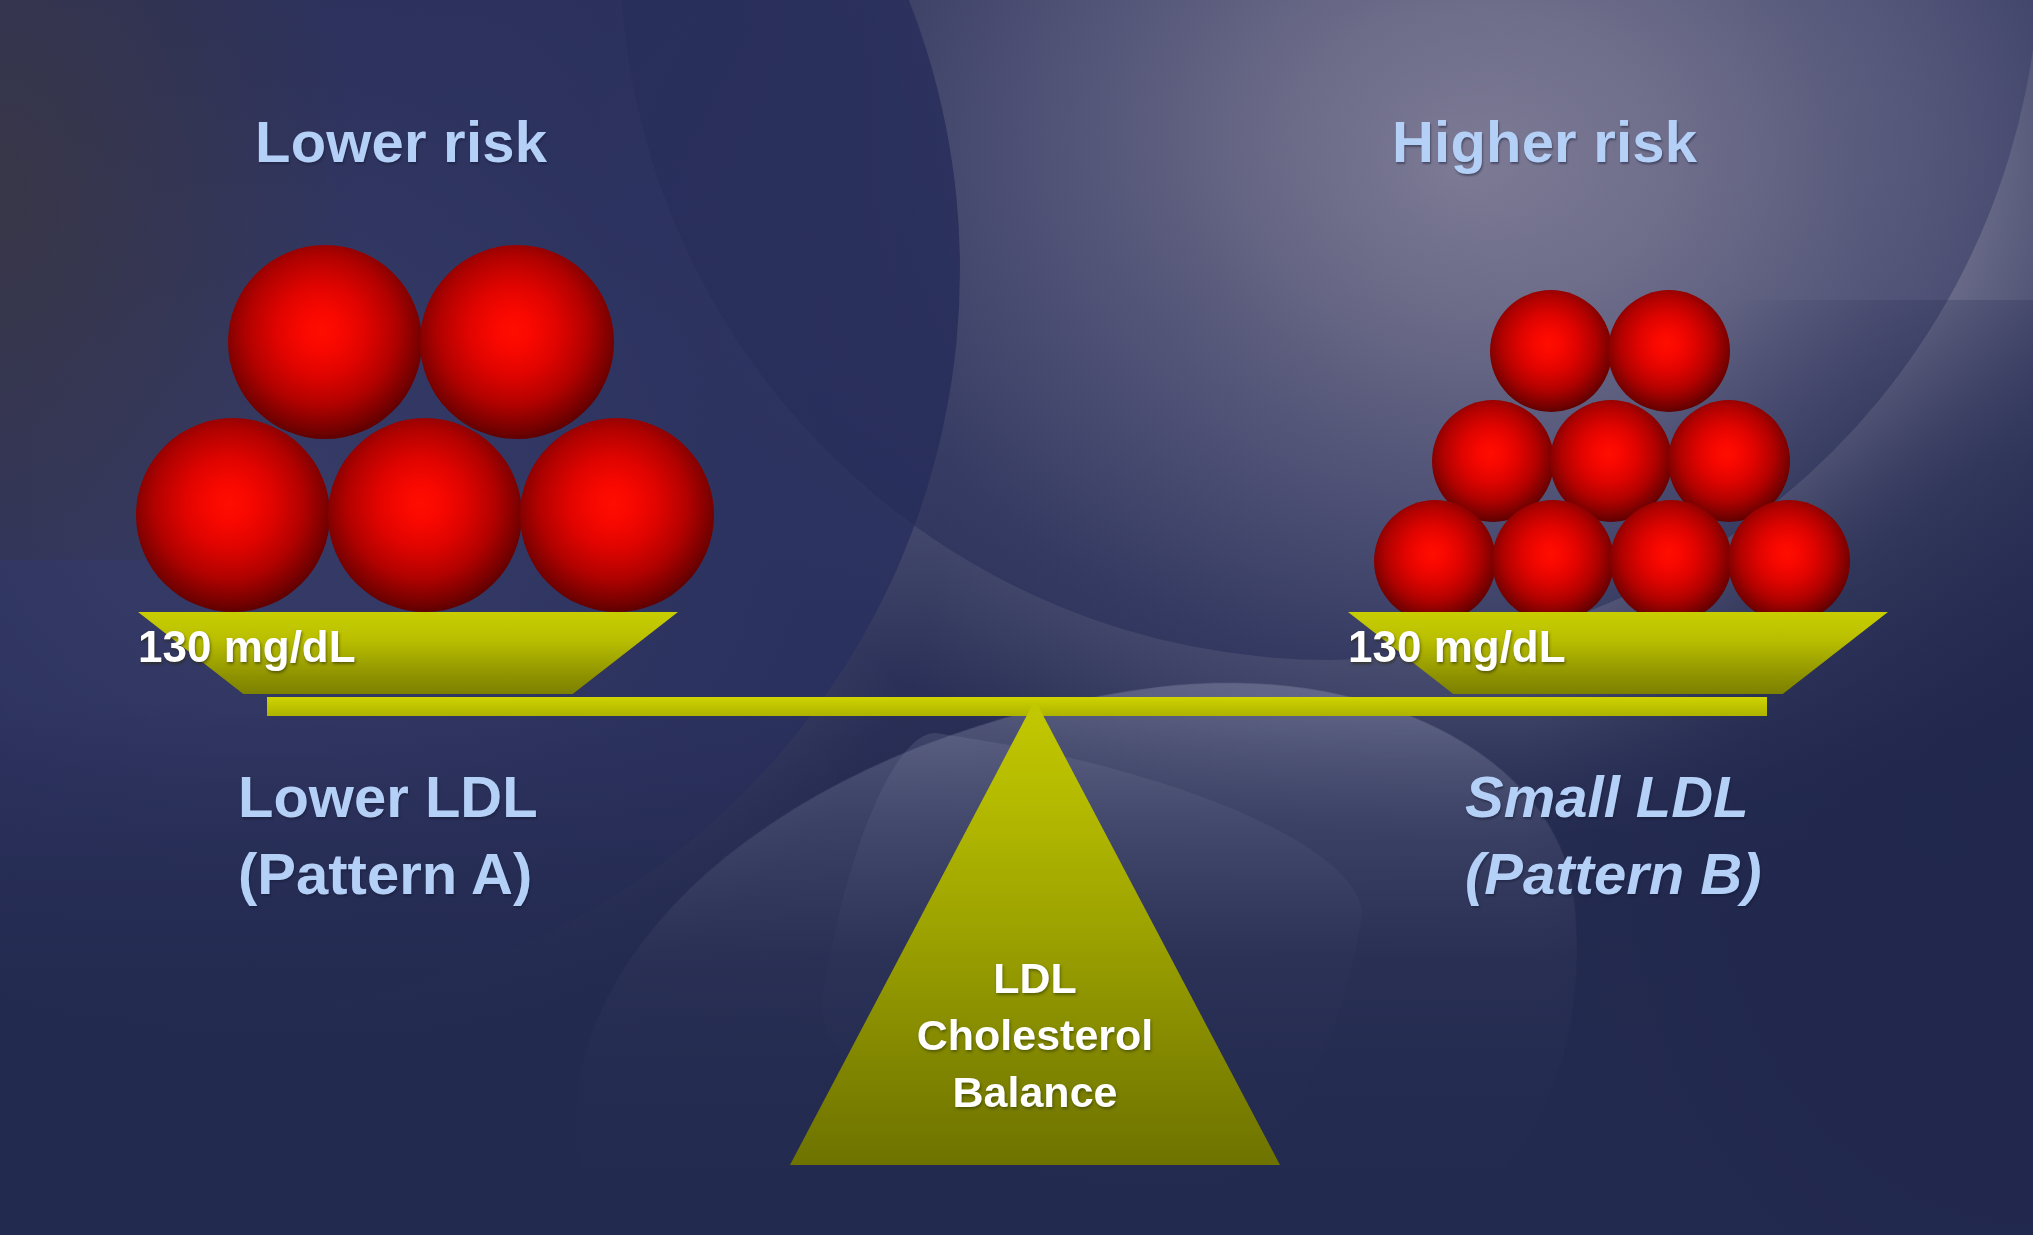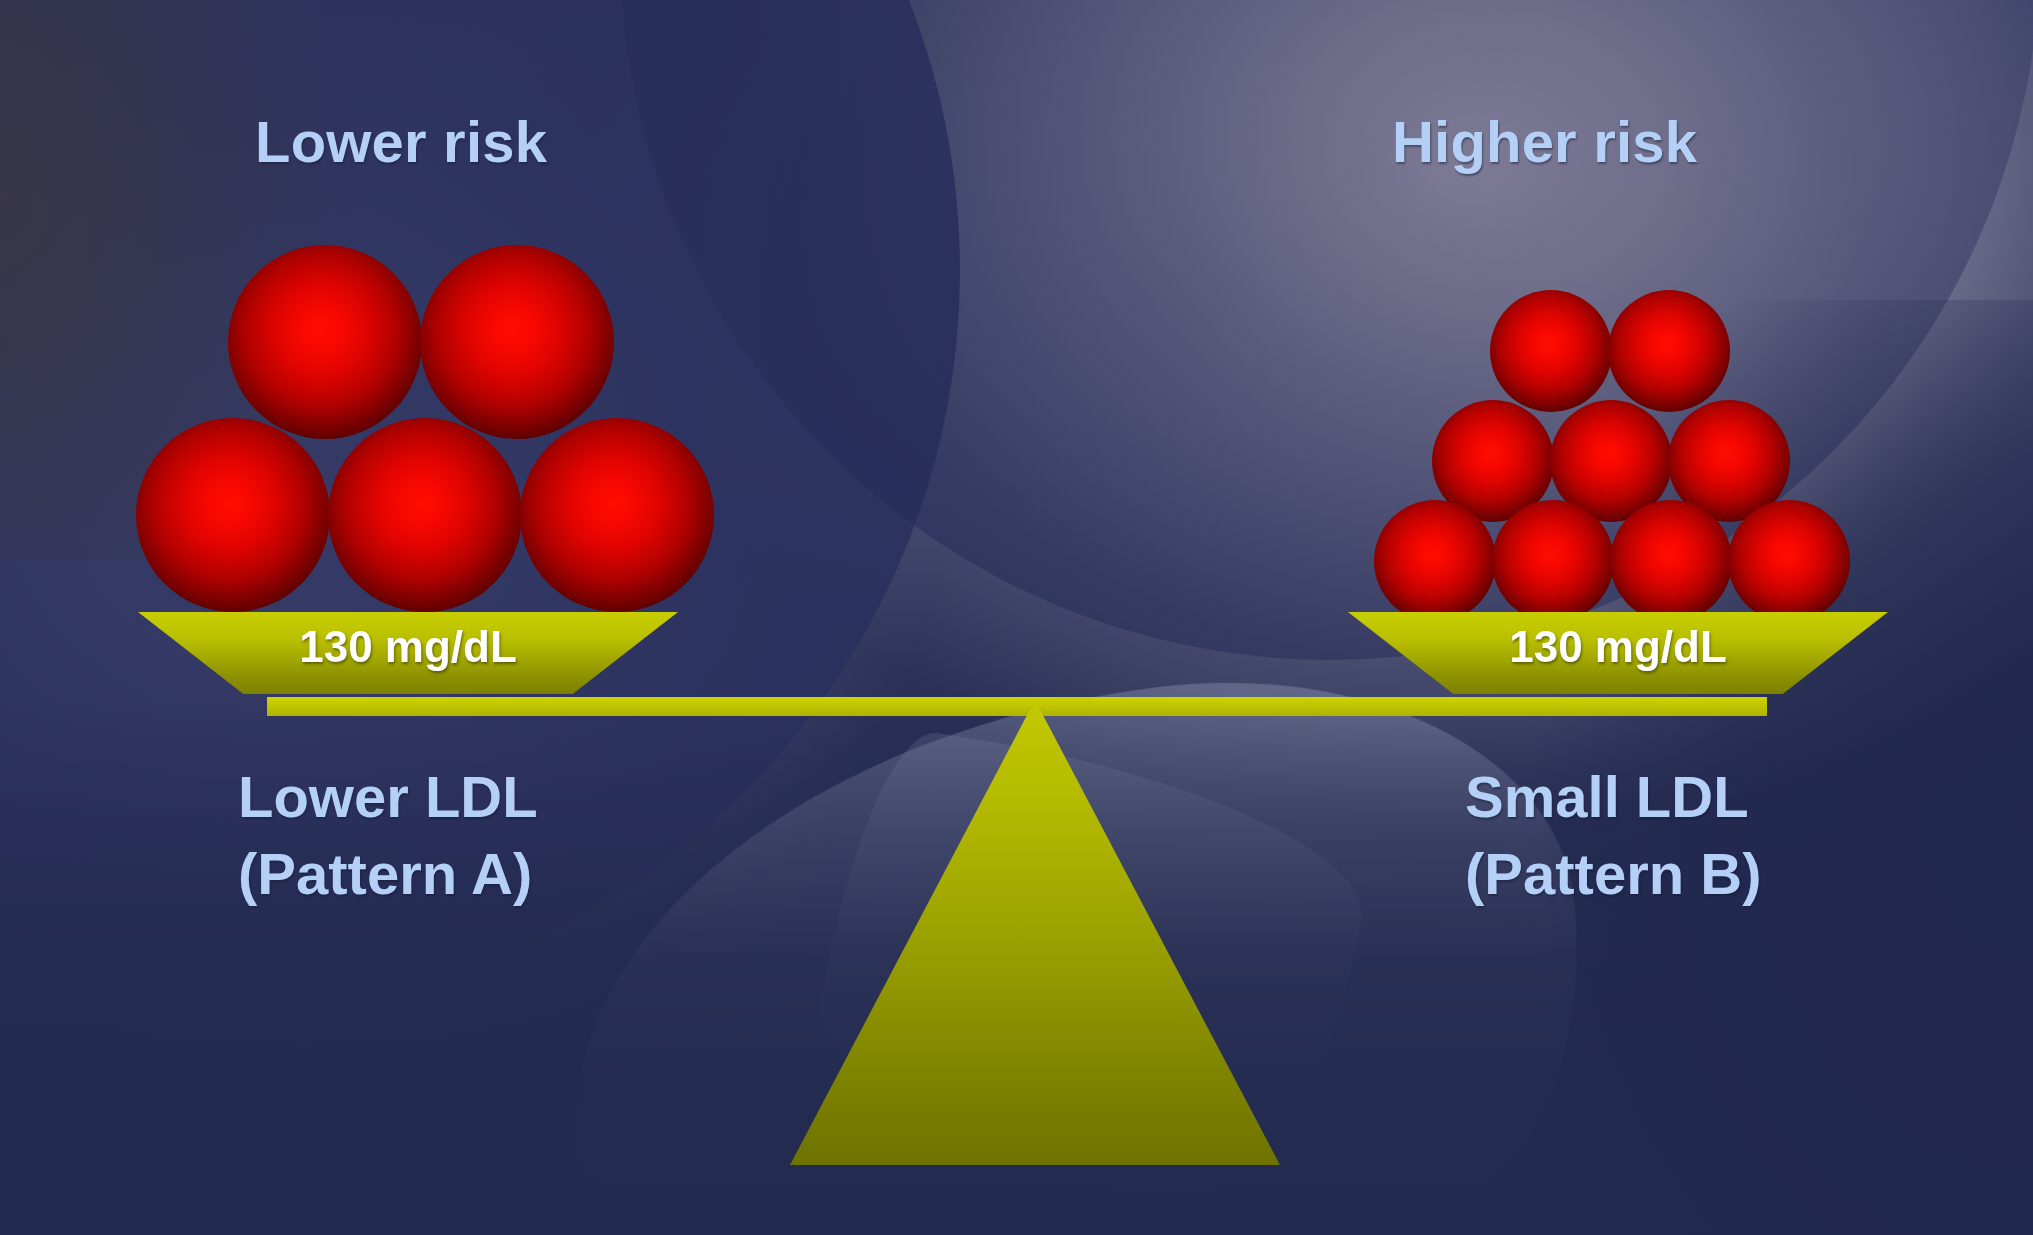--- a/index.html
+++ b/index.html
@@ -187,21 +187,21 @@
   #pan-right {
     left: 1348px;
     top: 612px;
     width: 540px;
     clip-path: polygon(0% 0%, 100% 0%, 80.5% 100%, 19.5% 100%);
   }
   .pan-value {
     position: absolute;
     top: 622px;
     width: 540px;
-    text-align: center;
+    text-align: left;
     font-weight: bold;
     font-size: 44px;
     color: #ffffff;
     text-shadow: 1px 2px 3px rgba(40,40,0,0.55);
   }
   #pan-value-left  { left: 138px; }
   #pan-value-right { left: 1348px; }
 
   #fulcrum {
     position: absolute;
@@ -277,19 +277,22 @@
 
   <div class="pan" id="pan-left"></div>
   <div class="pan" id="pan-right"></div>
   <div class="pan-value" id="pan-value-left">130 mg/dL</div>
   <div class="pan-value" id="pan-value-right">130 mg/dL</div>
 
   <div id="beam"></div>
 
   <div id="fulcrum-outline"></div>
   <div id="fulcrum"></div>
+  <div id="fulcrum-label">LDL
+Cholesterol
+Balance</div>
 
   <div class="pattern-label" id="pattern-left" style="white-space: pre-line;">Lower LDL
 (Pattern A)</div>
-  <div class="pattern-label" id="pattern-right" style="white-space: pre-line;">Small LDL
+  <div class="pattern-label" id="pattern-right" style="white-space: pre-line; font-style: italic;">Small LDL
 (Pattern B)</div>
 
 </div>
 
 </body></html>

